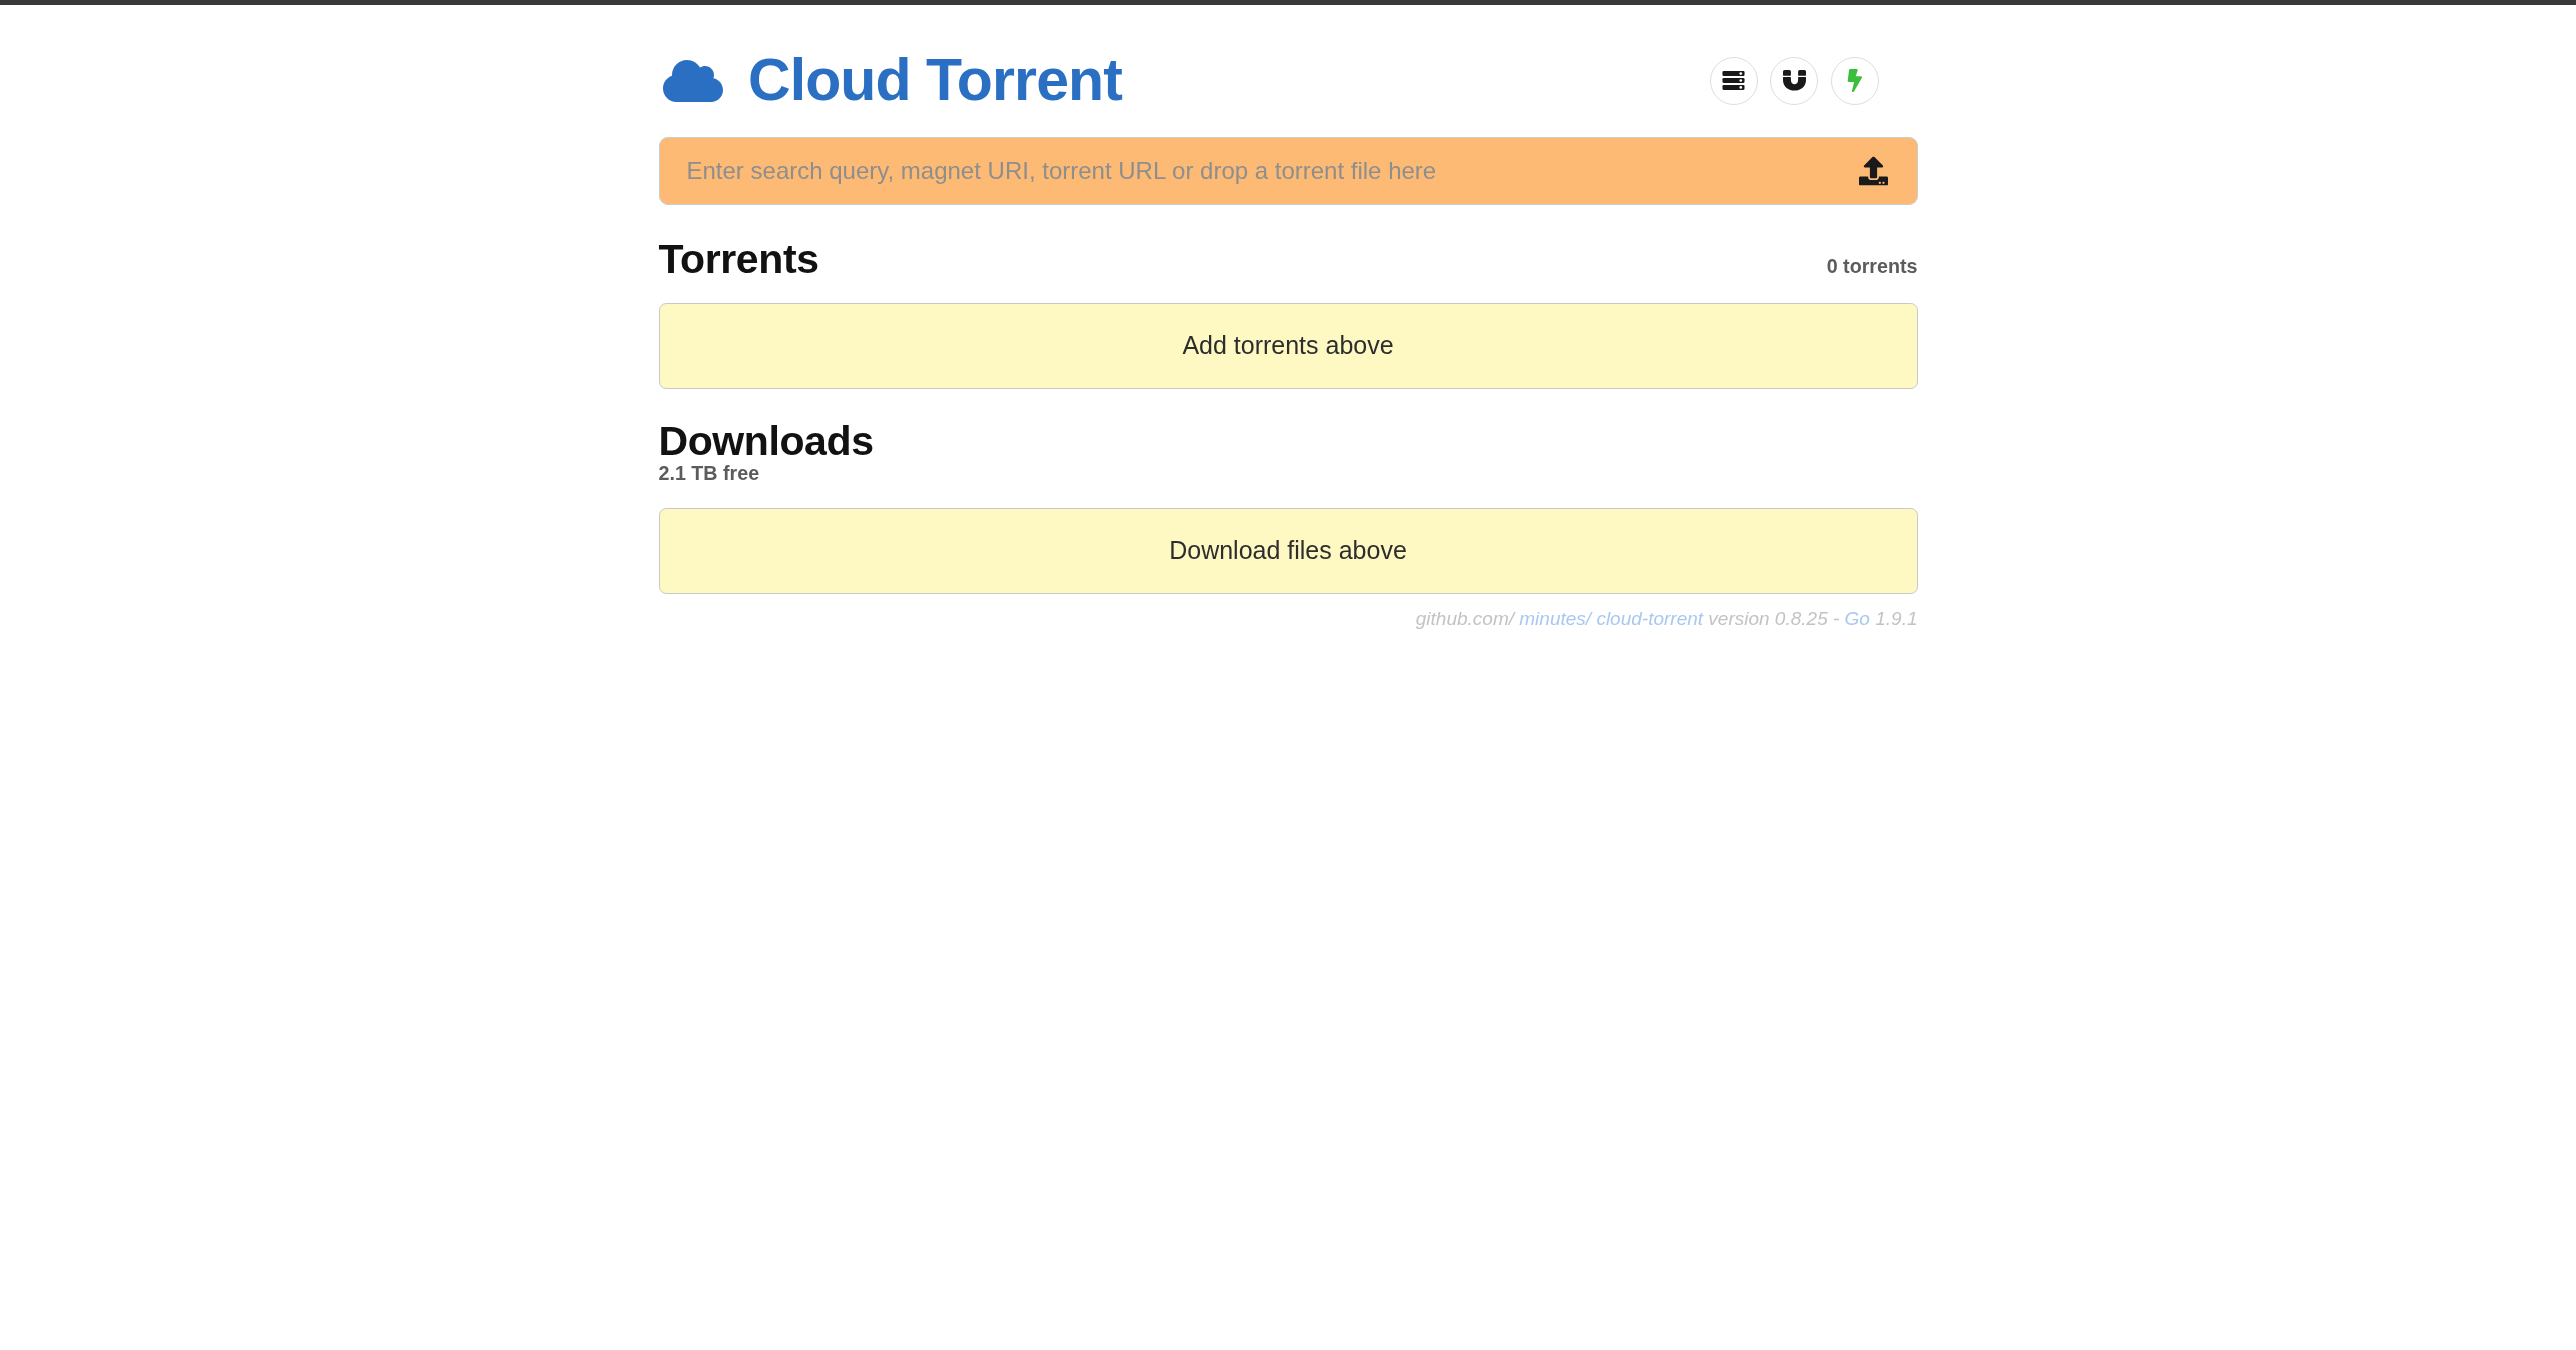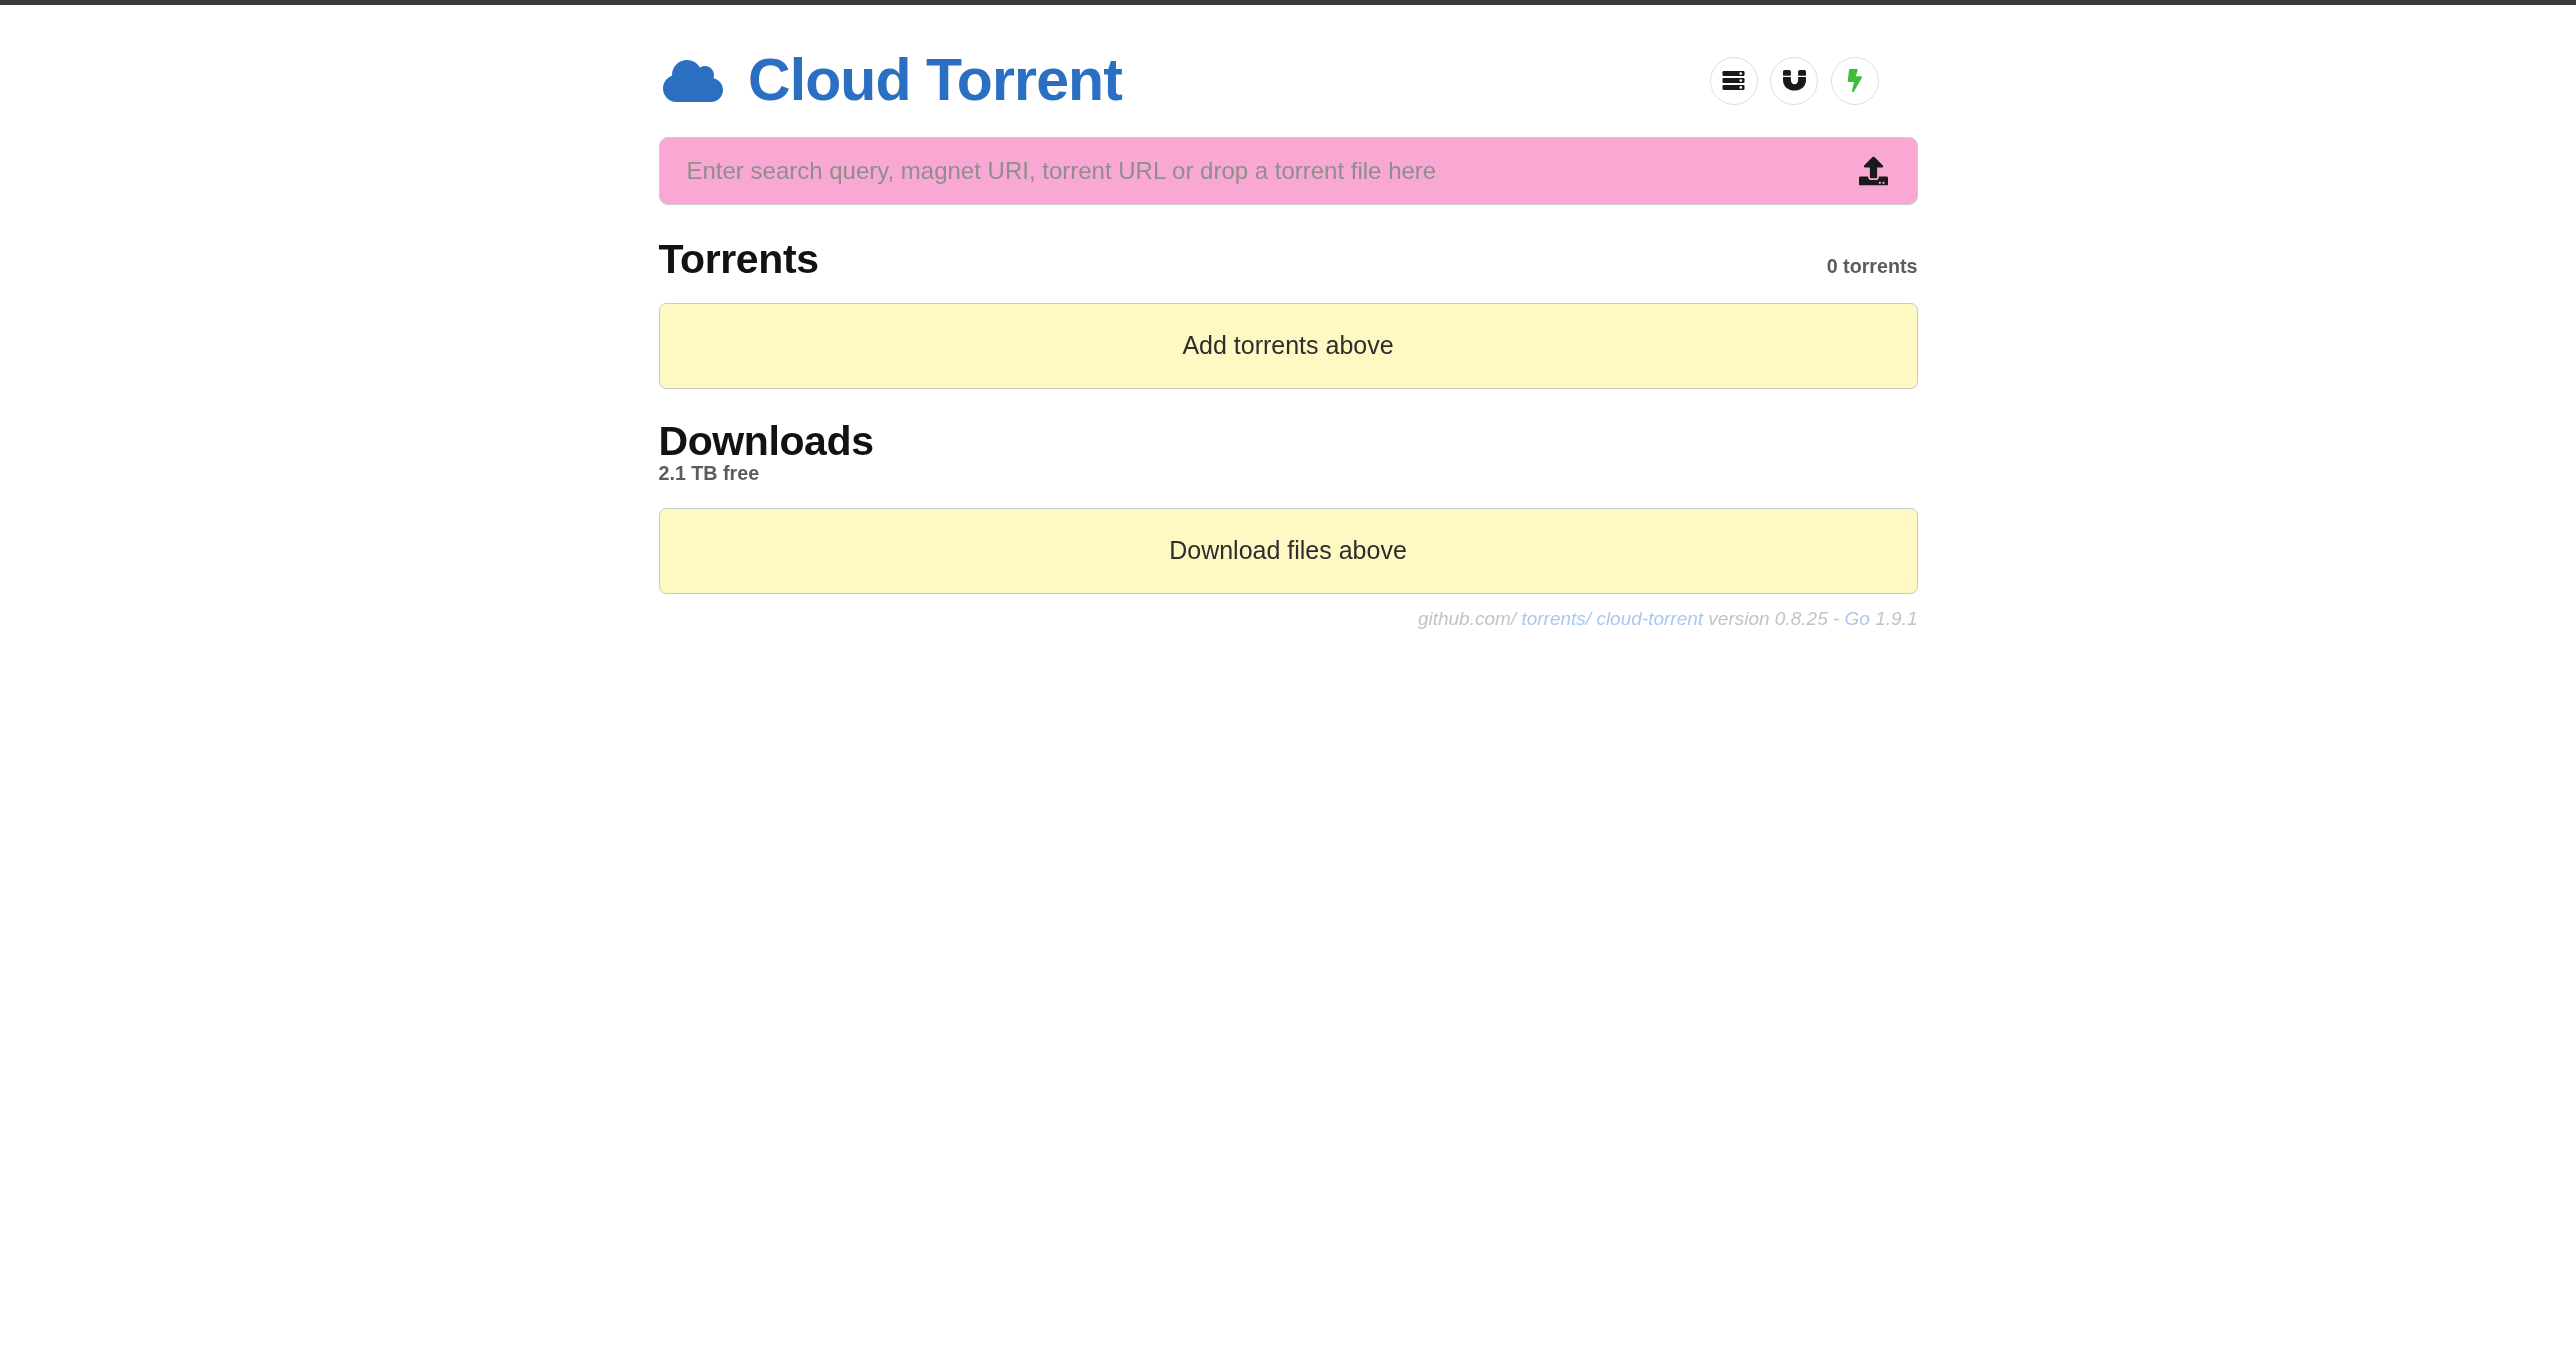--- a/index.html
+++ b/index.html
@@ -32,21 +32,21 @@
   .circle-btn svg { width: 23px; height: 23px; display: block; }
 
   
   .search-row { position: relative; margin-top: 23px; }
   input.search {
     width: 100%; height: 68px;
     border: 1.8px solid #cccccc; border-radius: 9px;
     padding: 0 86px 0 27px;
     font-size: 24px; color: #333;
     font-family: "Liberation Sans", sans-serif;
-    outline: none; background: #f9a8d4;
+    outline: none; background: #fdba74;
   }
   input.search::placeholder { color: #8e8e8e; opacity: 1; }
   .upload-icon {
     position: absolute; right: 30px; top: 50%;
     transform: translateY(-50%);
     width: 29px; height: 29px; pointer-events: none;
   }
   .upload-icon svg { width: 29px; height: 29px; display: block; }
 
   
@@ -149,18 +149,18 @@
   <div class="section-head second">
     <h2 class="section-title">Downloads</h2>
     <span class="muted-right">2.1 TB free</span>
   </div>
   <div class="panel">
     <span>Download files above</span>
   </div>
 
   <div class="footer">
     <div>
-      <span>github.com/ </span><a href="#">torrents/ </a><a href="#">cloud-torrent</a><span> version 0.8.25 - </span><a href="#">Go</a><span> 1.9.1</span>
+      <span>github.com/ </span><a href="#">minutes/ </a><a href="#">cloud-torrent</a><span> version 0.8.25 - </span><a href="#">Go</a><span> 1.9.1</span>
     </div>
   </div>
 
 </div>
 
 
 </body></html>

